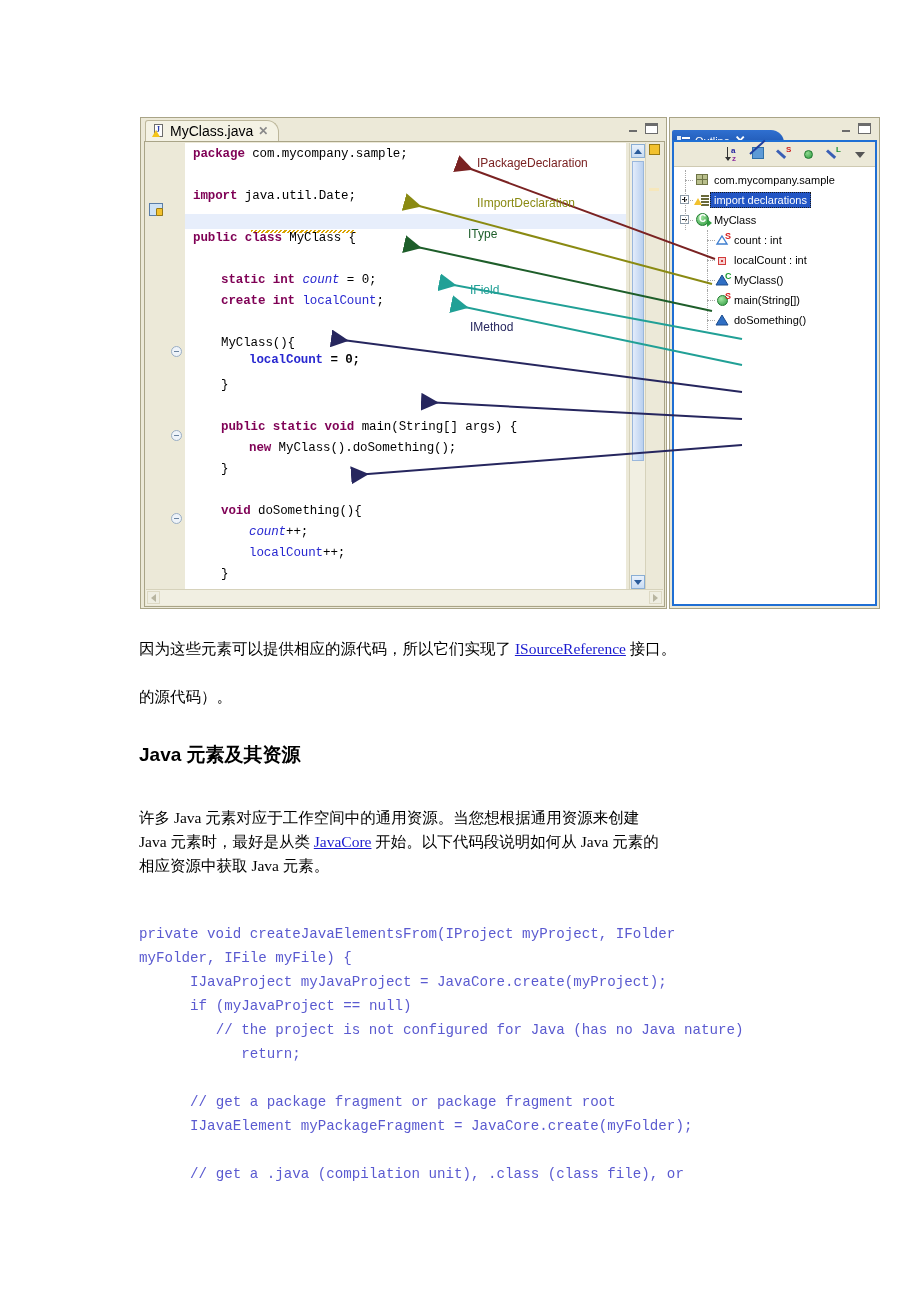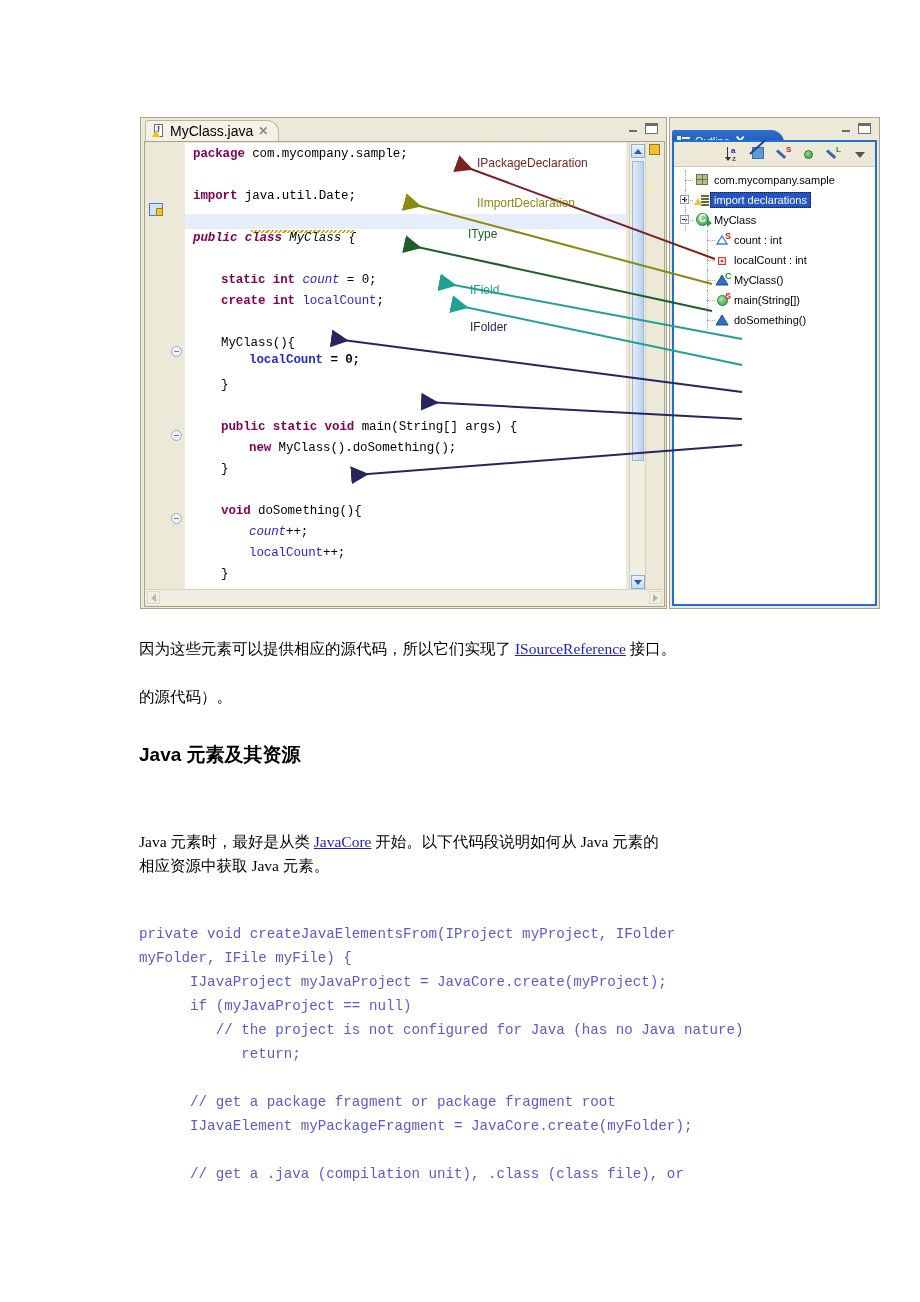--- a/index.html
+++ b/index.html
@@ -621,21 +621,21 @@
       </div>
 
       <div id="editor-text">
         <div class="hl-import-bg" style="top:71px;"></div>
         <div class="squiggle" style="left:66px; top:87px; width:105px;"></div>
         <div id="code-lines">
             <div class="codeline" style="top: 4px; left: 8px;"><span class="kw">package</span><span class="plain"> com.mycompany.sample;</span></div>
             <div class="codeline" style="top: 25px; left: 8px;"></div>
             <div class="codeline" style="top: 46px; left: 8px;"><span class="kw">import</span><span class="plain"> java.util.Date;</span></div>
             <div class="codeline" style="top: 67px; left: 8px;"></div>
-            <div class="codeline" style="top: 88px; left: 8px; font-style: italic;"><span class="kw">public class</span><span class="plain"> MyClass {</span></div>
+            <div class="codeline" style="top: 88px; left: 8px;"><span class="kw">public class</span><span class="plain"> MyClass {</span></div>
             <div class="codeline" style="top: 109px; left: 8px;"></div>
             <div class="codeline" style="top: 130px; left: 36px;"><span class="kw">static int</span><span class="plain"> </span><span class="fldi">count</span><span class="plain"> = 0;</span></div>
             <div class="codeline" style="top: 151px; left: 36px;"><span class="kw">create int</span><span class="plain"> </span><span class="fld">localCount</span><span class="plain">;</span></div>
             <div class="codeline" style="top: 172px; left: 8px;"></div>
             <div class="codeline" style="top: 193px; left: 36px;"><span class="plain">MyClass(){</span></div>
             <div class="codeline" style="top: 210px; left: 64px; font-weight: bold;"><span class="fld">localCount</span><span class="plain"> = 0;</span></div>
             <div class="codeline" style="top: 235px; left: 36px;"><span class="plain">}</span></div>
             <div class="codeline" style="top: 256px; left: 8px;"></div>
             <div class="codeline" style="top: 277px; left: 36px;"><span class="kw">public static void</span><span class="plain"> main(String[] args) {</span></div>
             <div class="codeline" style="top: 298px; left: 64px;"><span class="kw">new</span><span class="plain"> MyClass().doSomething();</span></div>
@@ -834,33 +834,33 @@
 
     <line x1="602" y1="302" x2="285" y2="285" stroke="#26265e" stroke-width="2" marker-end="url(#mh-mth)"></line>
 
     <line x1="602" y1="328" x2="215" y2="358" stroke="#26265e" stroke-width="2" marker-end="url(#mh-mth)"></line>
   </svg>
 
   <div class="anno" style="left:337px; top:39px; color:#7a2222;">IPackageDeclaration</div>
   <div class="anno" style="left:337px; top:79px; color:#8a8a12;">IImportDeclaration</div>
   <div class="anno" style="left:328px; top:110px; color:#1e5e2a;">IType</div>
   <div class="anno" style="left:330px; top:166px; color:#21a096;">IField</div>
-  <div class="anno" style="left:330px; top:203px; color:#26265e;">IFolder</div>
+  <div class="anno" style="left:330px; top:203px; color:#26265e;">IMethod</div>
 </div>
 
 <div class="para" style="left:139px; top:637px; width:710px;">
   <span>因为这些元素可以提供相应的源代码，所以它们实现了 </span><span class="link">ISourceReference</span><span> 接口。</span><br>
   <br>
   <span>的源代码）。</span>
 </div>
 
 <div id="heading">Java 元素及其资源</div>
 
 <div class="para" style="left:139px; top:806px; width:710px;">
-  <br>
+  <span>许多 Java 元素对应于工作空间中的通用资源。当您想根据通用资源来创建</span><br>
   <span>Java 元素时，最好是从类 </span><span class="link">JavaCore</span><span> 开始。以下代码段说明如何从 Java 元素的</span><br>
   <span>相应资源中获取 Java 元素。</span>
 </div>
 
 <div id="codeblock">private void createJavaElementsFrom(IProject myProject, IFolder
 myFolder, IFile myFile) {
       IJavaProject myJavaProject = JavaCore.create(myProject);
       if (myJavaProject == null)
          // the project is not configured for Java (has no Java nature)
             return;

